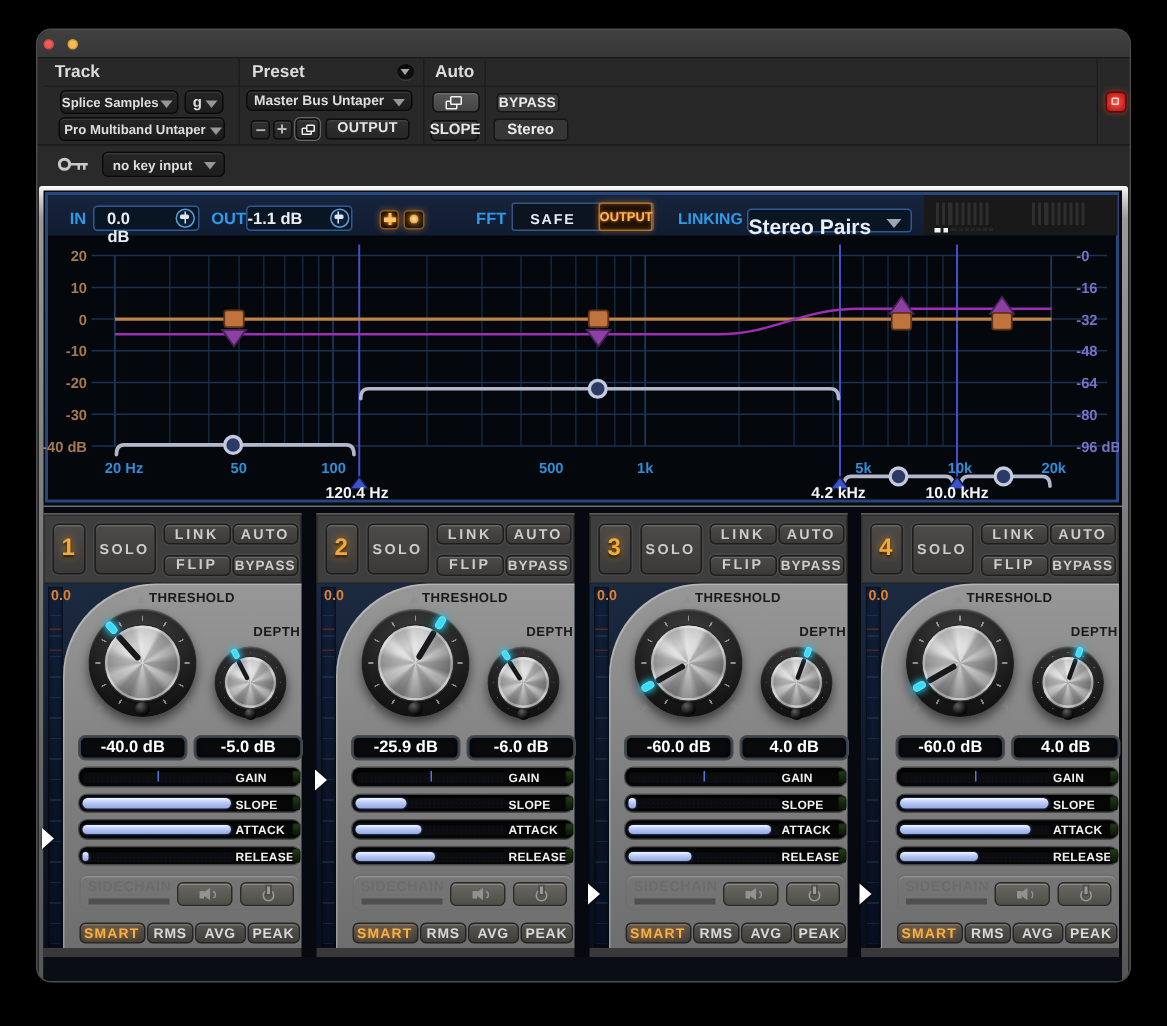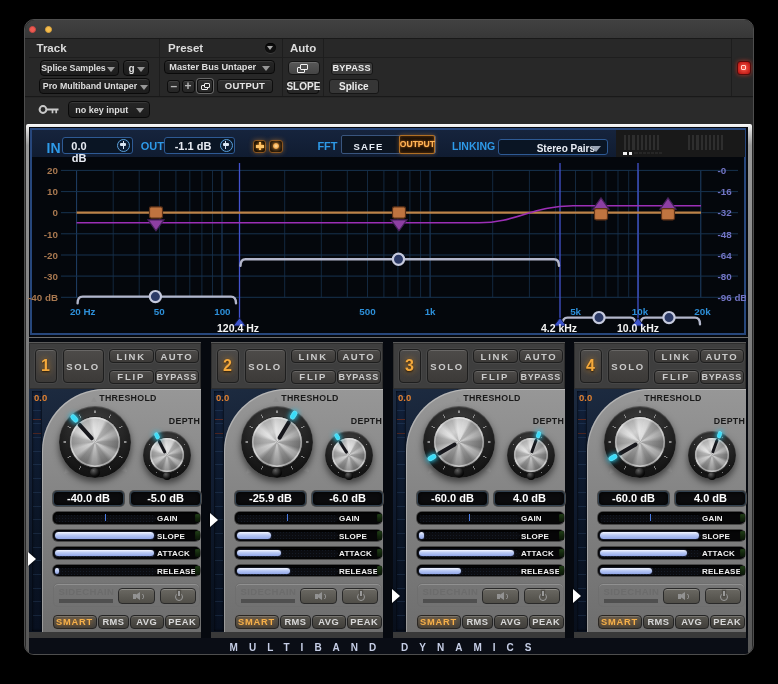--- a/index.html
+++ b/index.html
@@ -93,21 +93,21 @@
       <div style="position:absolute;left:3px;top:5.5px;width:6.5px;height:5px;border:1.2px solid #efefef;border-radius:1px;background:transparent;"></div>
       <div style="position:absolute;left:5.5px;top:3px;width:6.5px;height:5px;border:1.2px solid #efefef;border-radius:1px;background:#262626;"></div>
     </div>
     <div class="hbtn" style="left:191.6px;top:59.2px;width:56.8px;height:13.6px;letter-spacing:.2px;font-size:9.5px;">OUTPUT</div>
     <div class="" style="left:263px;top:41px;width:32px;height:14px;background:linear-gradient(#585858,#454545);border:1px solid #141414;border-radius:4px;box-shadow:inset 0 1px 0 #6e6e6e;">
       <div style="position:absolute;left:8px;top:4.5px;width:8px;height:6px;border:1.4px solid #f4f4f4;border-radius:1px;"></div>
       <div style="position:absolute;left:11px;top:1.5px;width:8px;height:6px;border:1.4px solid #f4f4f4;border-radius:1px;background:#4e4e4e;"></div>
     </div>
     <div class="hbtn" style="left:262.4px;top:60px;width:32px;height:13.5px;font-size:10px;">SLOPE</div>
     <div class="" style="left:305.6px;top:42px;width:42px;height:12.8px;background:#3d3d3d;border:1px solid #161616;border-radius:3px;color:#ececec;font-weight:bold;font-size:9.2px;display:flex;align-items:center;justify-content:center;letter-spacing:.2px;">BYPASS</div>
-    <div class="" style="left:303.6px;top:59px;width:50.4px;height:14.5px;background:#363636;border:1px solid #161616;border-radius:3px;color:#ececec;font-weight:bold;font-size:10px;display:flex;align-items:center;justify-content:center;">Splice</div>
+    <div class="" style="left:303.6px;top:59px;width:50.4px;height:14.5px;background:#363636;border:1px solid #161616;border-radius:3px;color:#ececec;font-weight:bold;font-size:10px;display:flex;align-items:center;justify-content:center;">Stereo</div>
     <div class="" style="left:712px;top:41px;width:13.5px;height:14px;background:radial-gradient(circle,#ff5a4a,#c41f1a 75%);border:1.5px solid #5a0a0a;border-radius:3.5px;box-shadow:0 0 4px rgba(255,60,40,.6);">
       <div style="position:absolute;left:2.6px;top:2.8px;width:5.4px;height:5.4px;border:1.6px solid #ffd8d0;border-radius:1px;"></div>
     </div>
     <div class="" style="left:0px;top:77.5px;width:730px;height:26px;background:#2a2a2a;"></div>
     <svg style="position:absolute;left:13px;top:83px;" width="23" height="13" viewBox="0 0 23 13">
       <circle cx="5" cy="6.5" r="3.4" fill="none" stroke="#c9c9c9" stroke-width="2"></circle>
       <line x1="8.6" y1="6.5" x2="20.5" y2="6.5" stroke="#c9c9c9" stroke-width="1.8"></line>
       <line x1="14.5" y1="6.5" x2="14.5" y2="10.2" stroke="#c9c9c9" stroke-width="1.7"></line>
       <line x1="18.2" y1="6.5" x2="18.2" y2="10.2" stroke="#c9c9c9" stroke-width="1.7"></line>
     </svg>
@@ -140,50 +140,50 @@
     <div class="" style="left:696.2px;top:114.5px;width:2.3px;height:15px;background:#2e2e2e;"></div>
     <div class="" style="left:598.2px;top:131.8px;width:3.4px;height:2.9px;background:#f2f2f2;"></div>
     <div class="" style="left:603.7px;top:131.8px;width:3.4px;height:2.9px;background:#f2f2f2;"></div>
     <div class="" style="left:609.4px;top:132.3px;width:3.2px;height:2.2px;background:#262626;"></div>
     <div class="" style="left:613.5px;top:132.3px;width:3.2px;height:2.2px;background:#262626;"></div>
     <div class="" style="left:617.7px;top:132.3px;width:3.2px;height:2.2px;background:#262626;"></div>
     <div class="" style="left:621.9px;top:132.3px;width:3.2px;height:2.2px;background:#262626;"></div>
     <div class="" style="left:626px;top:132.3px;width:3.2px;height:2.2px;background:#262626;"></div>
     <div class="" style="left:630.1px;top:132.3px;width:3.2px;height:2.2px;background:#262626;"></div>
     <div class="" style="left:634.3px;top:132.3px;width:3.2px;height:2.2px;background:#262626;"></div>
-    <div class="bluelab" style="left:21.5px;top:119.5px;font-size:14px;">IN</div>
+    <div class="bluelab" style="left:21.5px;top:119.5px;font-size:11px;">IN</div>
     <div class="navfield" style="left:37px;top:117px;width:71px;height:16.5px;">
       <div style="position:absolute;left:0;top:2.2px;width:32px;text-align:center;">0.0 dB</div>
     </div>
     <div style="position:absolute;left:92px;top:118.7px;width:13px;height:13px;border:1.4px solid #5a9fd8;border-radius:50%;background:#0d1d33;">
       <div style="position:absolute;left:4.6px;top:1px;width:1.2px;height:8.2px;background:#dbe6f2;"></div>
       <div style="position:absolute;left:2.2px;top:3.8px;width:6px;height:2.6px;background:#dbe6f2;border-radius:1px;"></div>
     </div>
     <div class="bluelab" style="left:115.8px;top:119.5px;font-size:11px;">OUT</div>
     <div class="navfield" style="left:139px;top:117px;width:71px;height:16.5px;">
-      <div style="position:absolute;left:0;top:2.2px;width:56px;text-align:center;">-1.1 dB</div>
+      <div style="position:absolute;left:0;top:2.2px;width:56px;text-align:left;">-1.1 dB</div>
     </div>
     <div style="position:absolute;left:194.7px;top:118.7px;width:13px;height:13px;border:1.4px solid #5a9fd8;border-radius:50%;background:#0d1d33;">
       <div style="position:absolute;left:4.6px;top:1px;width:1.2px;height:8.2px;background:#dbe6f2;"></div>
       <div style="position:absolute;left:2.2px;top:3.8px;width:6px;height:2.6px;background:#dbe6f2;border-radius:1px;"></div>
     </div>
     <div class="" style="left:227.5px;top:119.5px;width:13.5px;height:13.5px;background:#1d1206;border:1.2px solid #8a5520;border-radius:3px;box-shadow:0 0 5px rgba(230,140,40,.45);">
       <div style="position:absolute;left:5px;top:1.8px;width:2.6px;height:8px;background:#ffc468;box-shadow:0 0 3px #ffa030;"></div>
       <div style="position:absolute;left:2.3px;top:4.5px;width:8px;height:2.6px;background:#ffc468;box-shadow:0 0 3px #ffa030;"></div>
     </div>
     <div class="" style="left:244px;top:119.5px;width:14px;height:13.5px;background:#1d1206;border:1.2px solid #8a5520;border-radius:3px;box-shadow:0 0 5px rgba(230,140,40,.45);">
       <div style="position:absolute;left:2.6px;top:2.4px;width:6.6px;height:6.6px;border-radius:50%;background:radial-gradient(circle,#ffe2a8,#f0a040 70%);box-shadow:0 0 4px #ffb050;"></div>
     </div>
     <div class="bluelab" style="left:292.4px;top:119.5px;font-size:11px;">FFT</div>
     <div class="" style="left:316px;top:115.2px;width:94.5px;height:18.6px;background:#0c1420;border:1px solid #39557e;border-radius:2px;"></div>
     <div class="t" style="left:328.5px;top:121px;font-size:9.5px;font-weight:bold;color:#e8eef6;letter-spacing:1.2px;">SAFE</div>
     <div class="" style="left:374.3px;top:115.2px;width:36.2px;height:18.6px;background:#201206;border:1.2px solid #b06f24;border-radius:2px;box-shadow:0 0 4px rgba(240,140,40,.4),inset 0 0 3px rgba(240,140,40,.3);color:#ffb558;font-weight:bold;font-size:8.6px;display:flex;align-items:center;justify-content:center;text-shadow:0 0 2px #f08020;">OUTPUT</div>
     <div class="bluelab" style="left:427px;top:120px;font-size:10.5px;">LINKING</div>
     <div class="navfield" style="left:473px;top:119px;width:110px;height:16.4px;">
-      <div style="position:absolute;left:0;top:2.6px;width:96px;text-align:right;font-size:10px;">Stereo Pairs</div>
+      <div style="position:absolute;left:0;top:2.6px;width:96px;text-align:left;font-size:14px;">Stereo Pairs</div>
       <div style="position:absolute;right:6px;top:5.5px;width:0;height:0;border-left:5px solid transparent;border-right:5px solid transparent;border-top:6px solid #9aa4b4;"></div>
     </div>
     <svg style="position:absolute;left:3px;top:137px;" width="718" height="176" viewBox="0 0 718 176">
       <g stroke="#13283f" stroke-width="1">
         <line x1="85.2" y1="13.4" x2="85.2" y2="140.3"></line>
         <line x1="111.2" y1="13.4" x2="111.2" y2="140.3"></line>
         <line x1="131.4" y1="13.4" x2="131.4" y2="140.3"></line>
         <line x1="147.9" y1="13.4" x2="147.9" y2="140.3"></line>
         <line x1="161.8" y1="13.4" x2="161.8" y2="140.3"></line>
         <line x1="173.9" y1="13.4" x2="173.9" y2="140.3"></line>
@@ -616,14 +616,13 @@
       <div style="position:absolute;left:13.8px;top:3.6px;width:8px;height:8px;border:1.5px solid #9a9a9a;border-radius:50%;"></div>
       <div style="position:absolute;left:17.3px;top:1.8px;width:1.6px;height:5px;background:#9a9a9a;box-shadow:0 0 0 1.2px #504e48;"></div>
     </div>
     <div class="smbtn" style="left:572.5px;top:595px;width:44px;height:13.5px;color:#f5b04a;text-shadow:0 0 5px rgba(240,140,30,.8);letter-spacing:.8px;">SMART</div>
     <div class="smbtn" style="left:618px;top:595px;width:31px;height:13.5px;">RMS</div>
     <div class="smbtn" style="left:650px;top:595px;width:33.5px;height:13.5px;">AVG</div>
     <div class="smbtn" style="left:685px;top:595px;width:34.5px;height:13.5px;">PEAK</div>
     <div class="arrow" style="left:547.5px;top:569px;width:8px;height:14px;"></div>
     <div class="" style="left:4.2px;top:317.3px;width:719px;height:1.2px;background:#6e6e6e;"></div>
     <div class="" style="left:4.2px;top:618px;width:719px;height:16.8px;background:#0a0d15;"></div>
-    <div class="t" style="left:361px;top:621.5px;font-size:10px;font-weight:bold;color:#c6cee6;letter-spacing:11px;transform:translateX(-50%);">MULTIBAND DYNAMICS</div>
     <div class="" style="left:0px;top:634.8px;width:730px;height:2px;background:#000;"></div>
   </div>
 </body></html>

